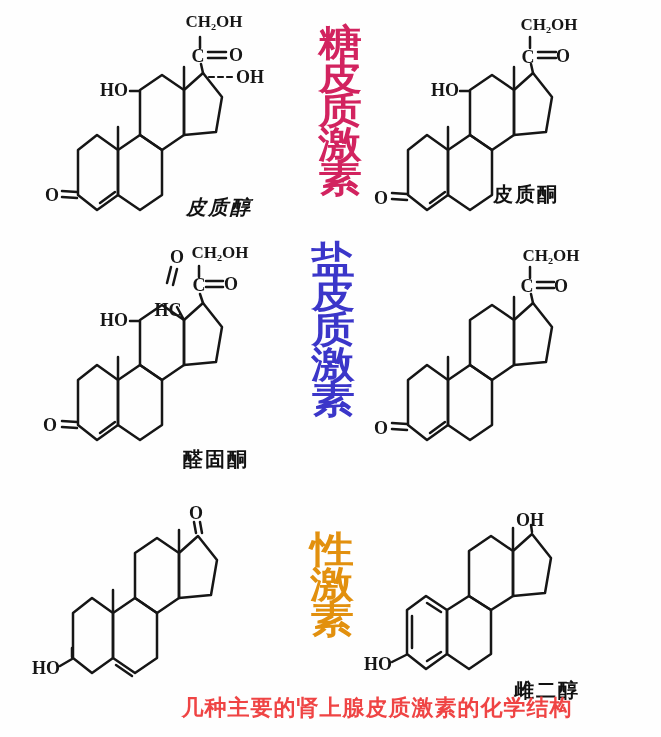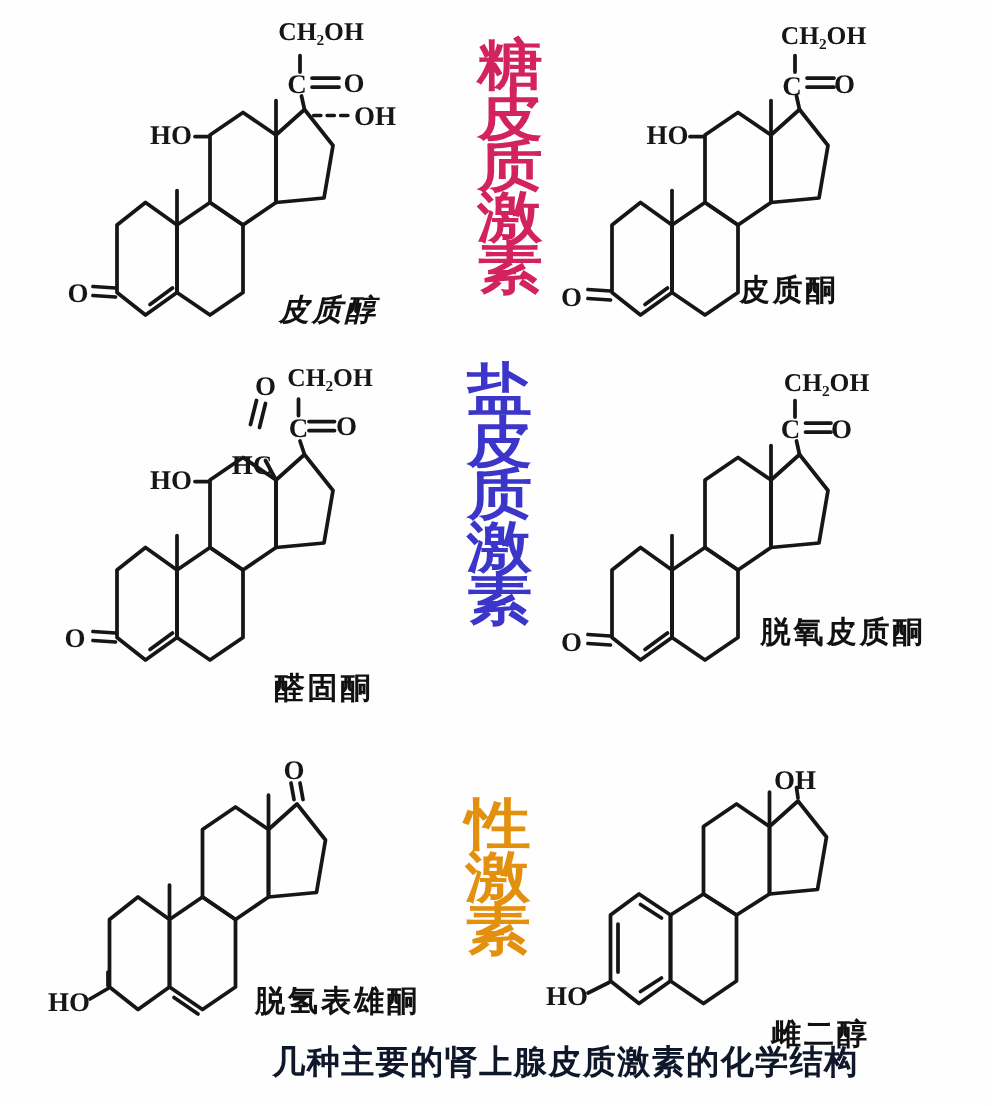--- a/index.html
+++ b/index.html
@@ -14,21 +14,21 @@
         font-weight:700;font-size:18px;color:#161616;white-space:nowrap;line-height:1;}
   .formula{font-size:17px;text-align:center;}
   .mol-name{position:absolute;transform:translate(-50%,-50%);
             font-size:20px;font-weight:700;color:#111;
             letter-spacing:2px;white-space:nowrap;line-height:1;}
   .vlabel{position:absolute;width:40px;text-align:center;
           font-weight:bold;font-size:37px;line-height:35px;
           word-break:break-all;transform:scaleX(1.18);transform-origin:center top;}
   .vlabel.red{line-height:34px;}
   .caption{position:absolute;left:377px;top:708px;transform:translate(-50%,-50%);
-           font-size:22px;font-weight:700;color:#0f172a;letter-spacing:1px;white-space:nowrap;}
+           font-size:22px;font-weight:700;color:#ef4444;letter-spacing:1px;white-space:nowrap;}
 </style>
 </head>
 <body>
 
 <div class="canvas">
 
   <div class="vlabel red" style="left: 320px; top: 26px; color: rgb(210, 35, 95);">糖皮质激素</div>
   <div class="vlabel" style="left: 313px; top: 242px; color: rgb(59, 54, 201);">盐皮质激素</div>
   <div class="vlabel" style="left: 312px; top: 532px; color: rgb(226, 144, 14);">性激素</div>
 
@@ -119,38 +119,36 @@
     <path d="M100,203 L115,192"></path>
     <path d="M203,73 L201,64"></path>
     <path d="M207,52 L224,52"></path>
       <path d="M207,58 L224,58"></path>
     <path d="M200,48 L200,37"></path>
   </svg>
   <span class="atom formula" style="left:551px;top:255px;">CH₂OH</span>
   <span class="atom" style="left:527px;top:286px;">C</span>
   <span class="atom" style="left:561px;top:286px;">O</span>
   <span class="atom" style="left:381px;top:428px;">O</span>
-  <span class="mol-name" style="left:562px;top:422px;">脱氧皮质酮</span>
 
   <svg class="skel" style="left:0;top:470px;" width="290" height="230" viewBox="0 0 290 230">
     <path d="M73,143 L92,128 L113,143 L113,188 L92,203 L73,188 Z"></path>
     <path d="M113,143 L135,128 L157,143 L157,188 L135,203 L113,188 Z"></path>
     <path d="M135,128 L135,83 L157,68 L179,83 L179,128 L157,143 Z"></path>
     <path d="M179,83 L198,66 L217,90 L211,125 L179,128 Z"></path>
     <path d="M113,141 L113,120"></path>
     <path d="M179,81 L179,60"></path>
     <path d="M116,195 L132,206"></path>
     <path d="M194,52 L196,63"></path>
       <path d="M200,52 L202,63"></path>
     <path d="M60,196 L72,189"></path>
     <path d="M72,187 L72,178"></path>
   </svg>
   <span class="atom" style="left:196px;top:513px;">O</span>
   <span class="atom" style="left:46px;top:668px;">HO</span>
-  <span class="mol-name" style="left:225px;top:668px;">脱氢表雄酮</span>
 
   <svg class="skel" style="left:330px;top:470px;" width="290" height="230" viewBox="0 0 290 230">
     <path d="M77,140 L96,126 L117,140 L117,184 L96,199 L77,184 Z"></path>
     <path d="M97,133 L111,142"></path>
     <path d="M111,182 L97,191"></path>
     <path d="M82,146 L82,178"></path>
     <path d="M117,140 L139,126 L161,140 L161,184 L139,199 L117,184 Z"></path>
     <path d="M139,126 L139,81 L161,66 L183,81 L183,126 L161,140 Z"></path>
     <path d="M183,81 L202,64 L221,88 L215,123 L183,126 Z"></path>
     <path d="M183,79 L183,58"></path>

